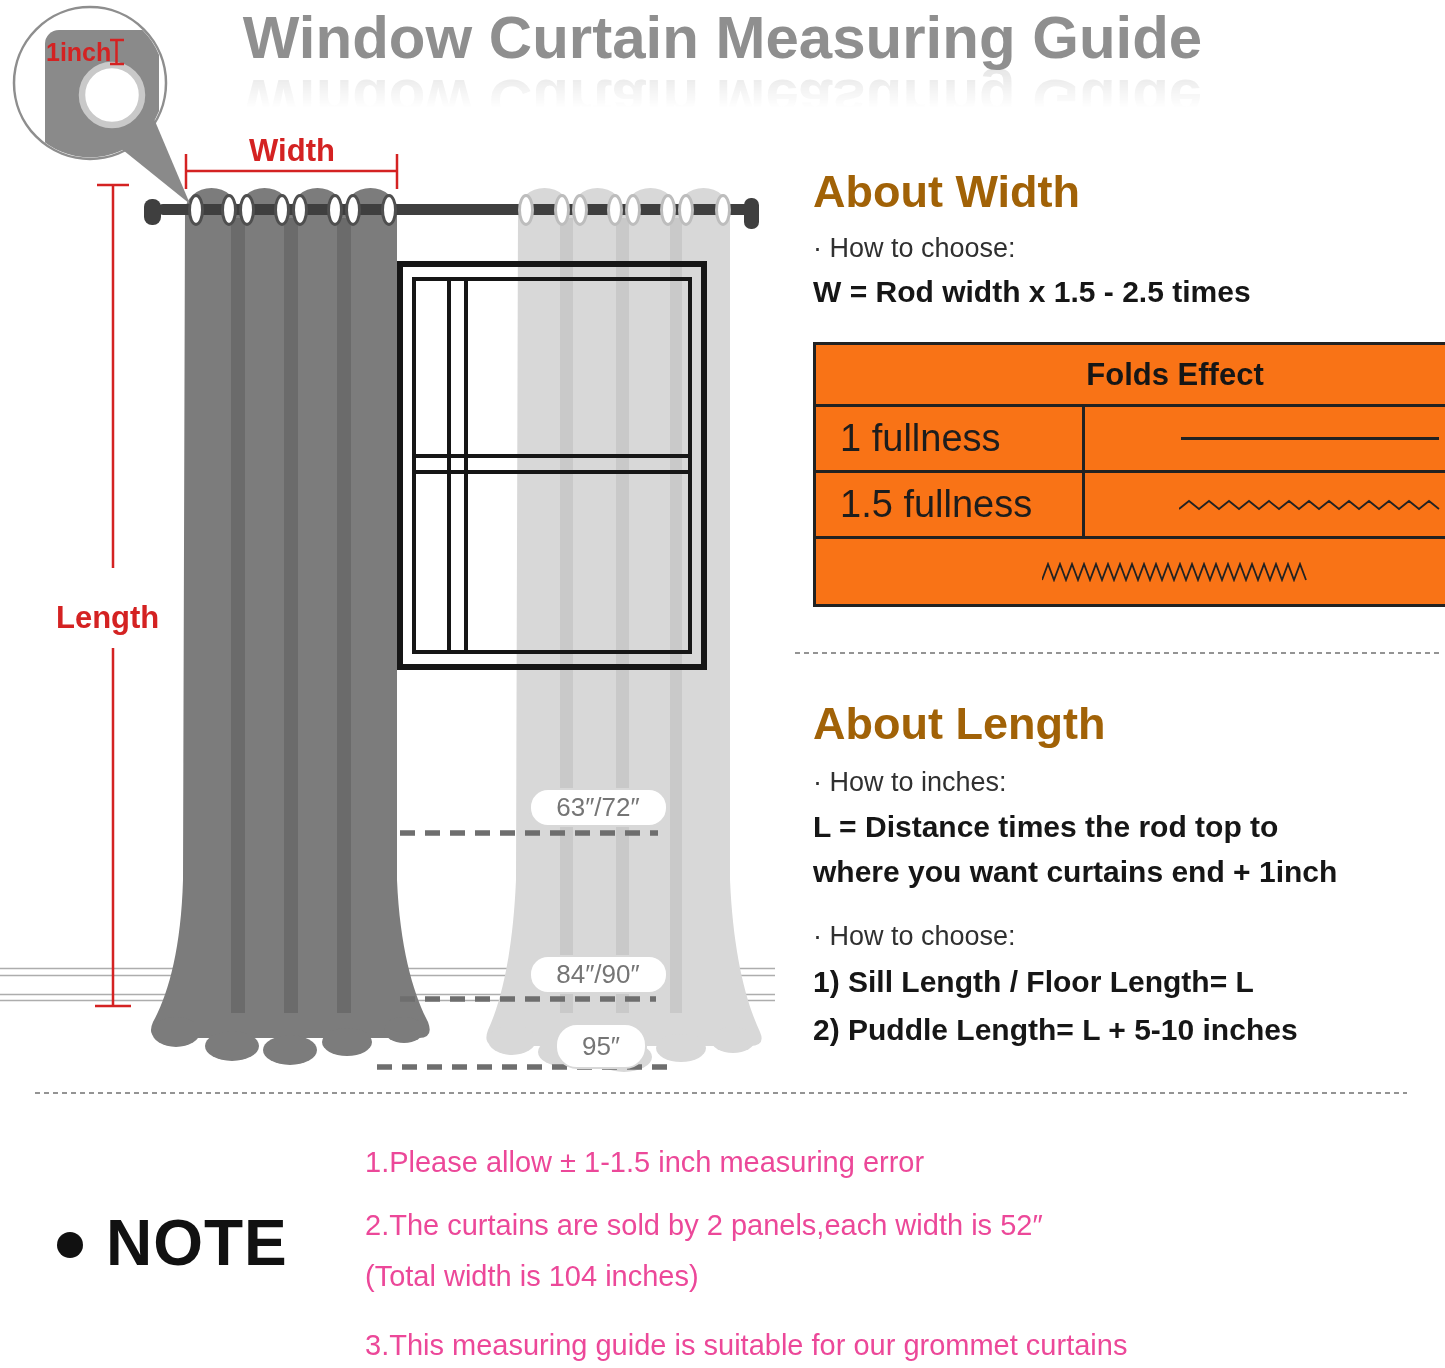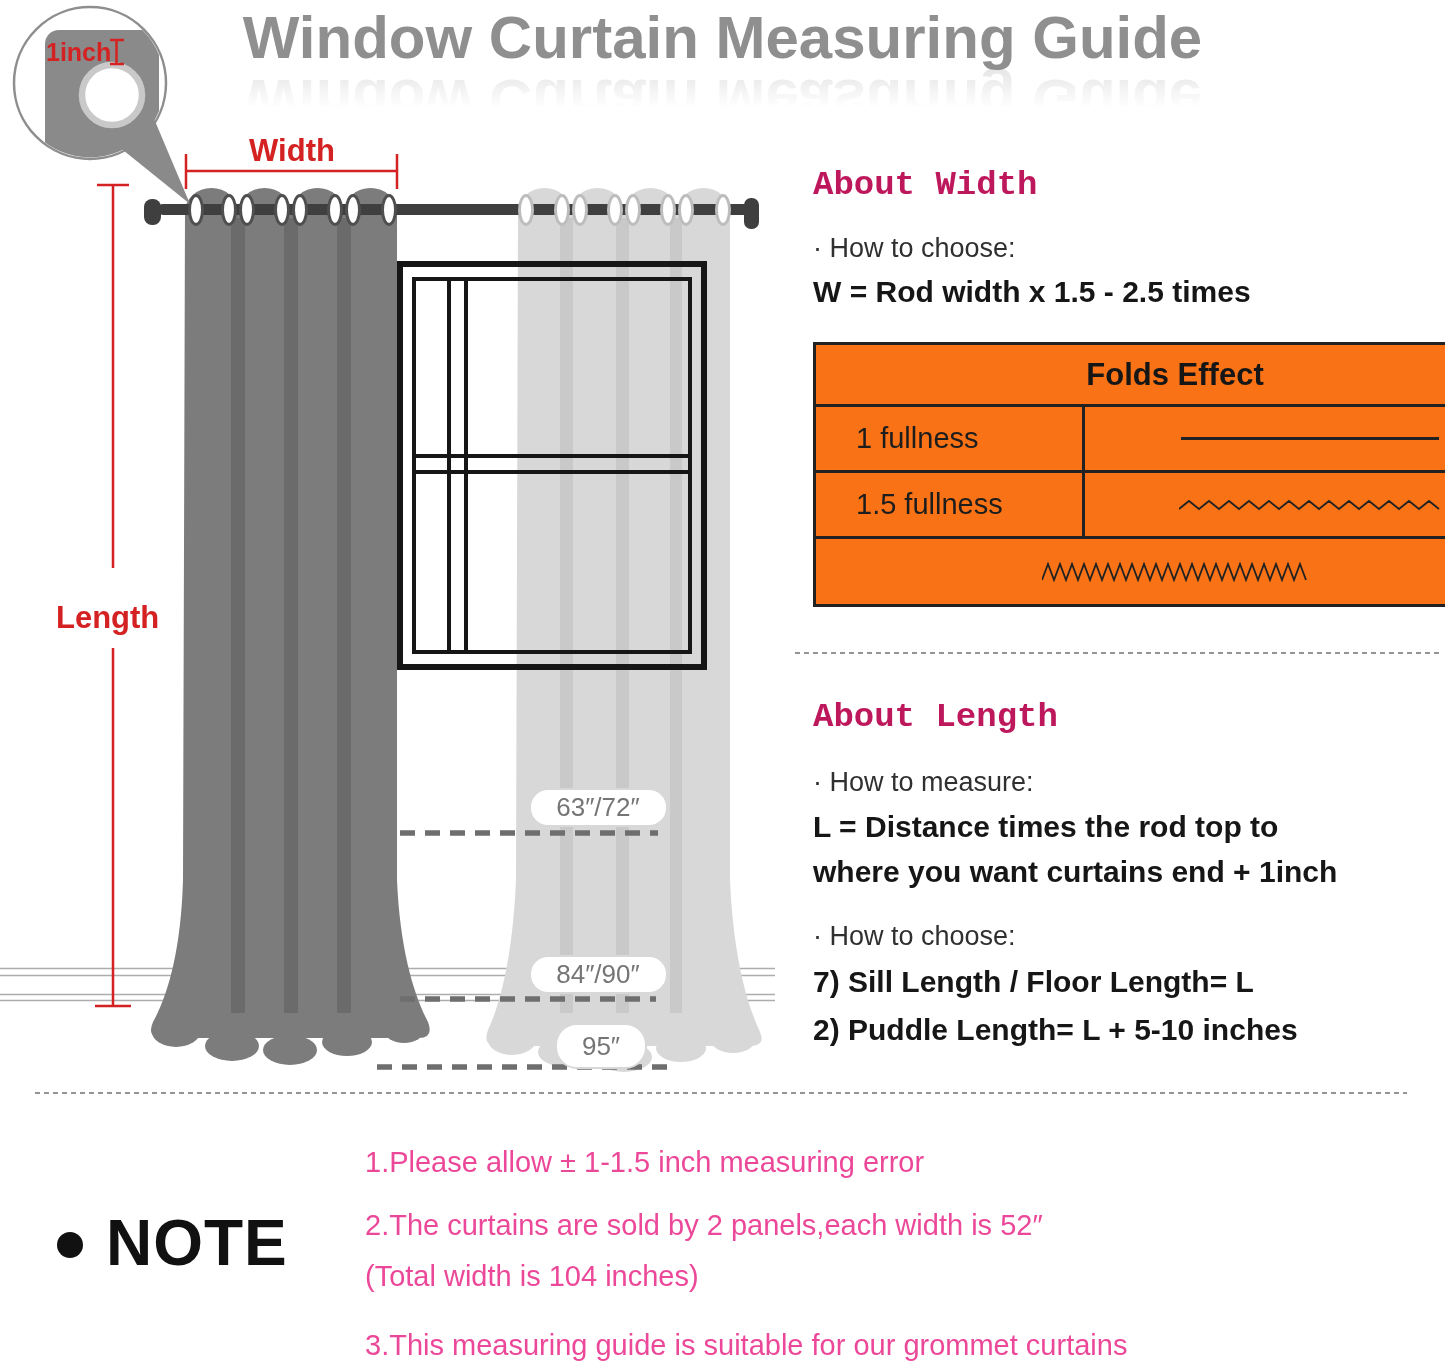--- a/index.html
+++ b/index.html
@@ -20,32 +20,32 @@
     height:52px;overflow:hidden;opacity:.45;
     -webkit-mask-image:linear-gradient(to bottom,rgba(0,0,0,.55),transparent 75%);
             mask-image:linear-gradient(to bottom,rgba(0,0,0,.55),transparent 75%);
   }
   .title-reflect span{
     display:block;font-size:60px;font-weight:bold;color:#9a9a9a;
     transform:scaleY(-1);line-height:1.05;
   }
 
   
-  .h2{font-size:34px;font-weight:bold;color:#be185d;font-family:Liberation Mono, monospace;}
+  .h2{font-size:45px;font-weight:bold;color:#a16207;}
   .bullet-line{font-size:27px;color:#303030;}
   .formula{font-size:30px;font-weight:bold;color:#161616;}
 
   
   .ftable{position:absolute;left:813px;top:342px;width:724px;border:3px solid #222;box-sizing:border-box;background:#f97316;}
   .fhead{height:59px;border-bottom:3px solid #222;display:flex;align-items:center;justify-content:center;
          font-size:31px;font-weight:bold;color:#161616;}
   .frow{display:flex;height:63px;border-bottom:3px solid #222;}
   .frow.last{border-bottom:none;height:65px;}
   .fcell-label{width:269px;border-right:3px solid #222;display:flex;align-items:center;
-               padding-left:40px;font-size:29px;color:#1d1d1d;box-sizing:border-box;}
+               padding-left:24px;font-size:38px;color:#1d1d1d;box-sizing:border-box;}
   .fcell-value{flex:1;display:flex;align-items:center;justify-content:center;}
   .straight-line{width:258px;height:3px;background:#222;}
 
   
   .dash-div{
     height:2px;
     background:repeating-linear-gradient(90deg,#949494 0 5px,transparent 5px 9px);
   }
 
   
@@ -213,25 +213,25 @@
       <svg width="266" height="20" viewBox="0 0 266 20">
         <polyline fill="none" stroke="#222" stroke-width="1.8" points="0,18 6,2 12,18 18,2 24,18 30,2 36,18 42,2 48,18 54,2 60,18 66,2 72,18 78,2 84,18 90,2 96,18 102,2 108,18 114,2 120,18 126,2 132,18 138,2 144,18 150,2 156,18 162,2 168,18 174,2 180,18 186,2 192,18 198,2 204,18 210,2 216,18 222,2 228,18 234,2 240,18 246,2 252,18 258,2 264,18"></polyline>
       </svg>
     </div>
   </div>
 </div>
 
 <div class="abs dash-div" style="left:795px;top:652px;width:645px;"></div>
 
 <div class="abs h2" style="left:813px;top:698px;">About Length</div>
-<div class="abs bullet-line" style="left:813px;top:767px;">· How to measure:</div>
+<div class="abs bullet-line" style="left:813px;top:767px;">· How to inches:</div>
 <div class="abs formula" style="left:813px;top:810px;">L = Distance times the rod top to</div>
 <div class="abs formula" style="left:813px;top:855px;">where you want curtains end + 1inch</div>
 <div class="abs bullet-line" style="left:813px;top:921px;">· How to choose:</div>
-<div class="abs formula" style="left:813px;top:965px;">7)  Sill Length / Floor Length= L</div>
+<div class="abs formula" style="left:813px;top:965px;">1)  Sill Length / Floor Length= L</div>
 <div class="abs formula" style="left:813px;top:1013px;">2)  Puddle Length= L + 5-10 inches</div>
 
 <div class="abs dash-div" style="left:35px;top:1092px;width:1372px;"></div>
 
 <div class="abs note-dot" style="left:57px;top:1232px;"></div>
 <div class="abs note-head" style="left:106px;top:1206px;">NOTE</div>
 
 <div class="abs note-item" style="left:365px;top:1146px;">1.Please allow ± 1-1.5 inch measuring error</div>
 <div class="abs note-item" style="left:365px;top:1209px;">2.The curtains are sold by 2 panels,each width is 52″</div>
 <div class="abs note-item" style="left:365px;top:1260px;">(Total width is 104 inches)</div>

